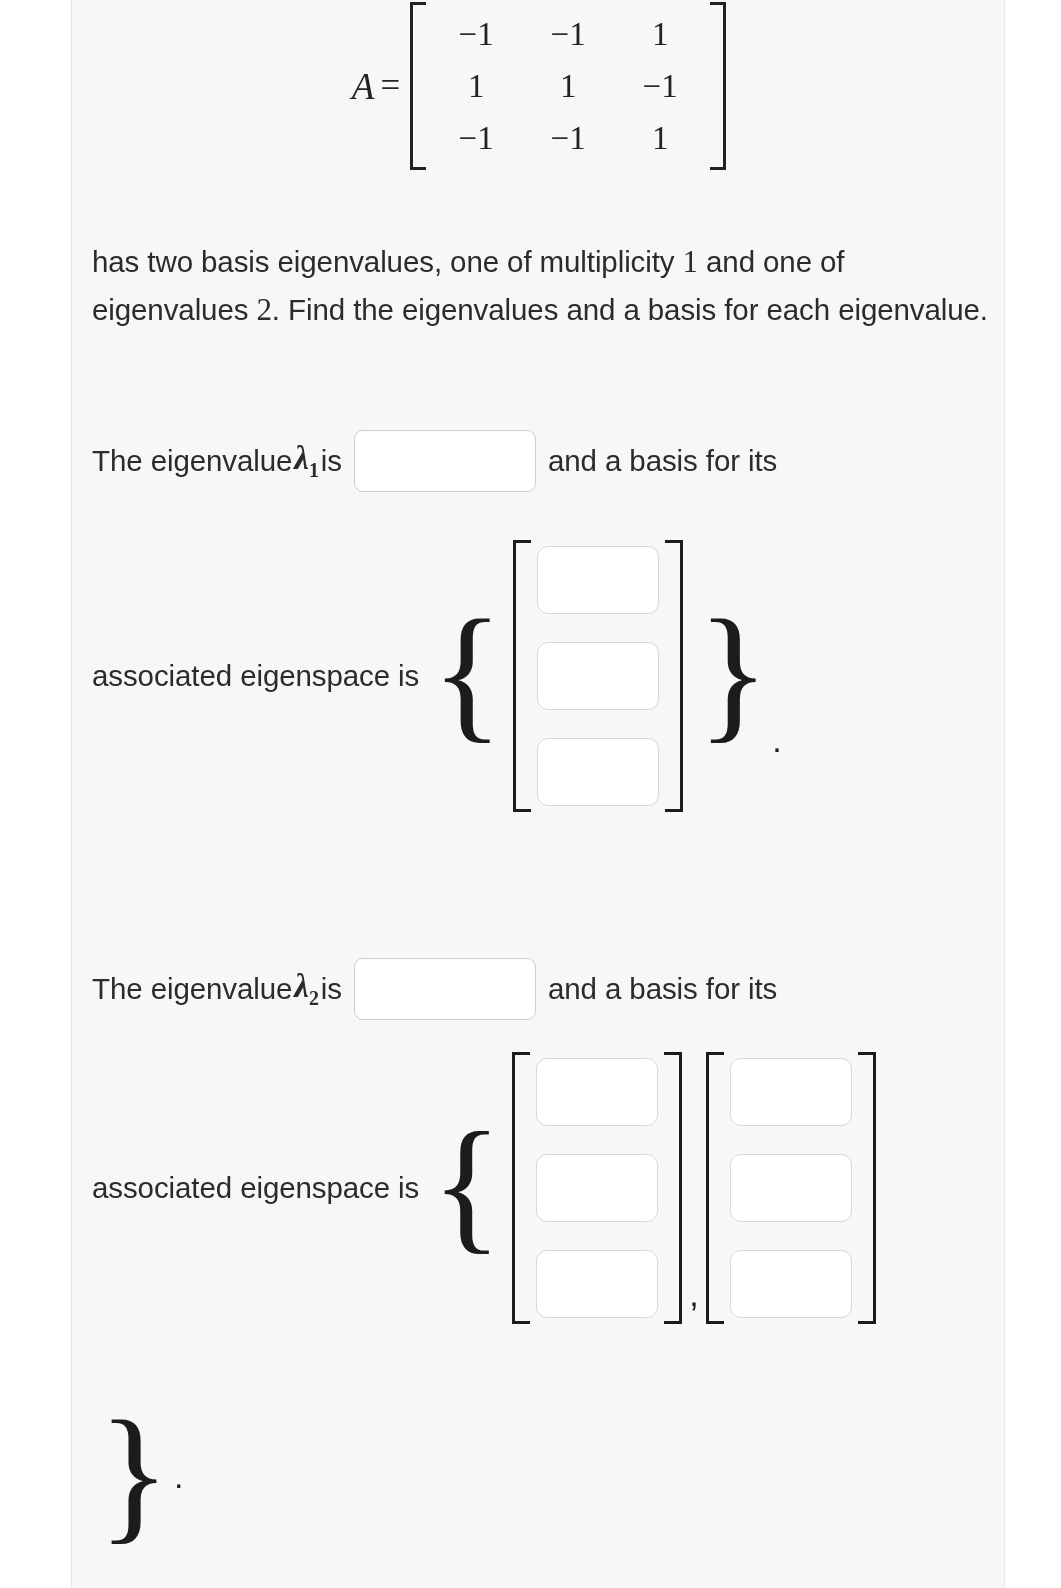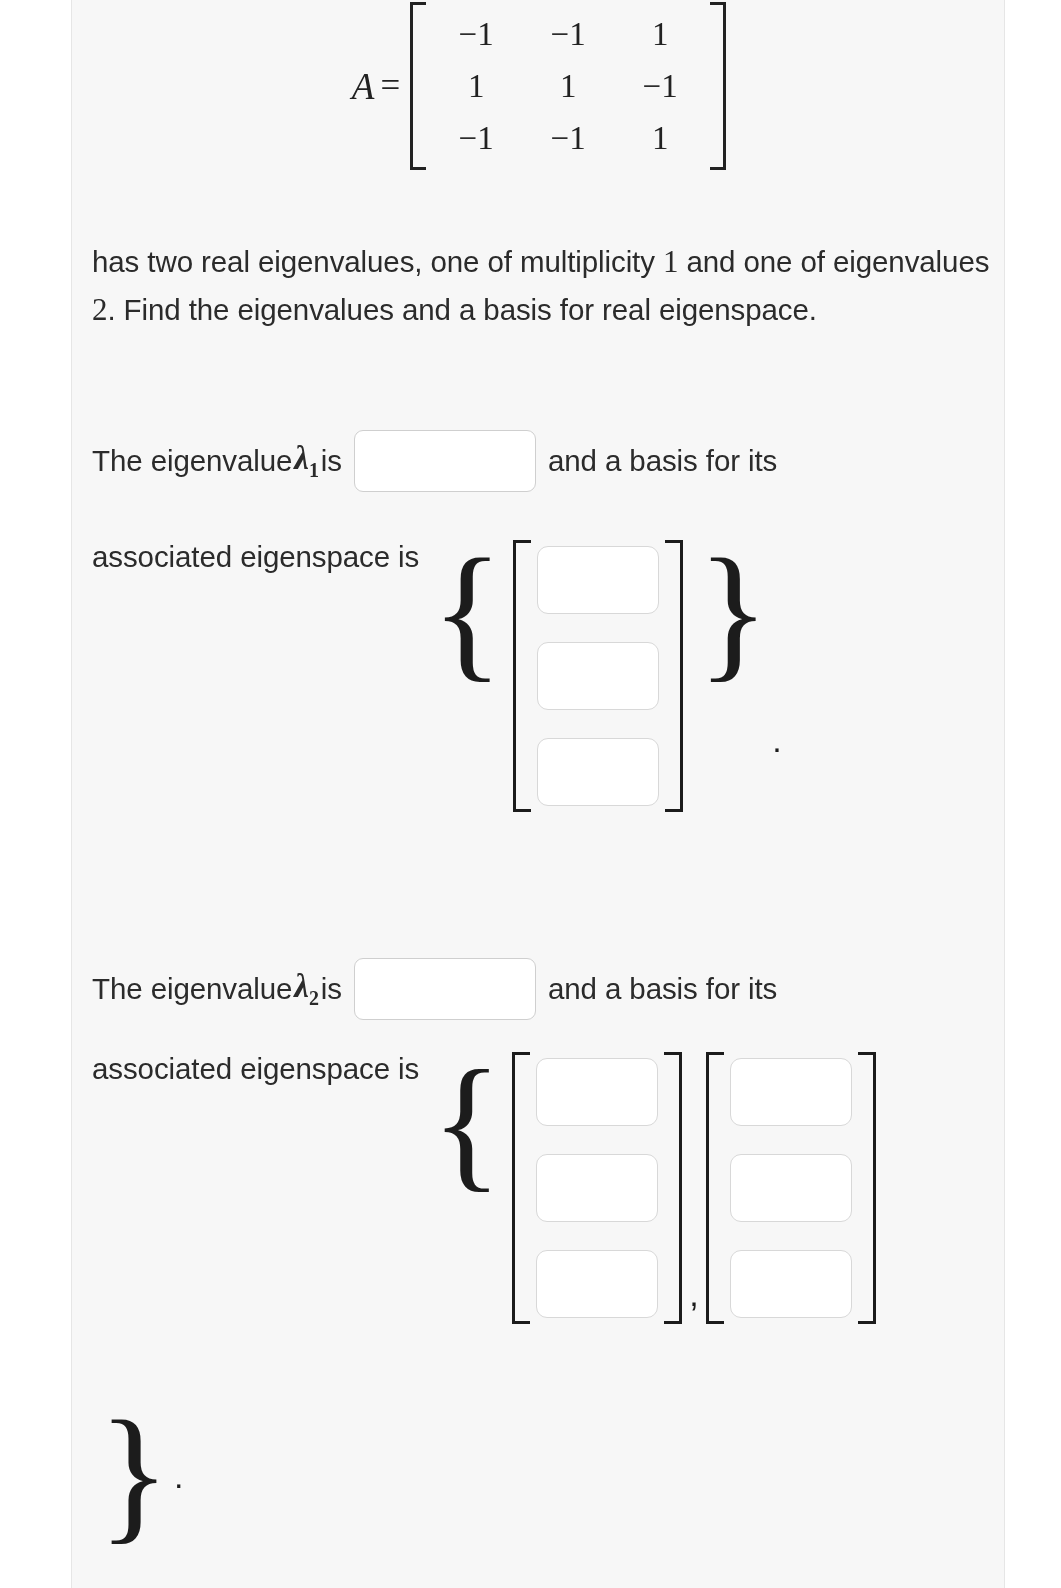--- a/index.html
+++ b/index.html
@@ -143,20 +143,21 @@
     box-sizing: border-box;
     margin: 0 12px;
     vertical-align: middle;
   }
 
   
   .space-row {
     position: absolute;
     left: 20px;
     display: flex;
+    align-items: center;
   }
   .space-row.first  { top: 540px; }
   .space-row.second { top: 1052px; }
 
   .space-label {
     font-size: 29.5px;
     color: #2b2b2b;
     white-space: nowrap;
     letter-spacing: -0.1px;
   }
@@ -253,21 +254,21 @@
             <span class="mat-cell">1</span>
             <span class="mat-cell">−1</span>
             <span class="mat-cell">−1</span>
             <span class="mat-cell">−1</span>
             <span class="mat-cell">1</span>
           </span>
           <span class="sqb right"></span>
         </span>
       </div>
 
-      <p class="prose"><span>has two real eigenvalues, one of multiplicity </span><span class="mathnum">1</span><span> and one of eigenvalues </span><span class="mathnum">2</span><span>. Find the eigenvalues and a basis for real eigenspace.</span></p>
+      <p class="prose"><span>has two basis eigenvalues, one of multiplicity </span><span class="mathnum">1</span><span> and one of eigenvalues </span><span class="mathnum">2</span><span>. Find the eigenvalues and a basis for each eigenvalue.</span></p>
 
       <div class="eig-line one">
         <span>The eigenvalue</span>
         <span class="lam"><span>λ</span><sub>1</sub></span>
         <span>is</span>
         <input class="ans-box" type="text" placeholder="" style="">
         <span>and a basis for its</span>
       </div>
 
       <div class="space-row first">

